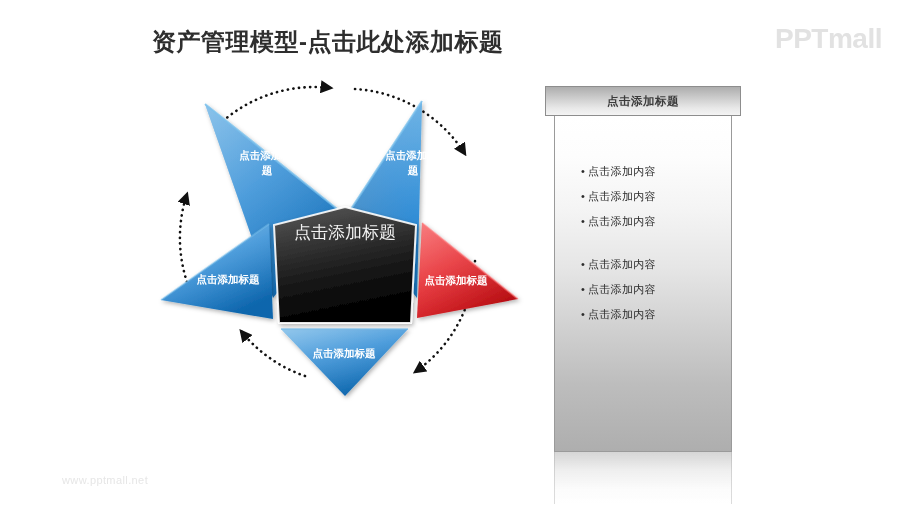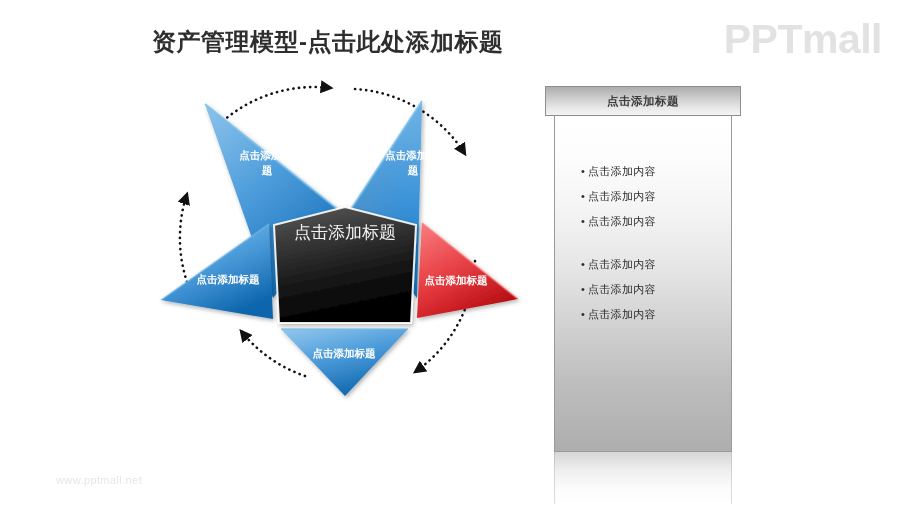--- a/index.html
+++ b/index.html
@@ -35,32 +35,32 @@
     letter-spacing: 0.5px;
     white-space: nowrap;
     line-height: 32px;
   }
 
   
   .brand-logo {
     position: absolute;
     right: 18px;
     top: 22px;
-    font-size: 41px;
+    font-size: 28px;
     font-weight: bold;
     color: #e2e2e2;
     letter-spacing: -0.5px;
     line-height: 34px;
     user-select: none;
   }
 
   
   .footer-url {
     position: absolute;
-    left: 56px;
+    left: 62px;
     bottom: 20px;
     font-size: 11px;
     color: #e6e6e6;
     letter-spacing: 0.4px;
   }
 
   
   #diagram {
     position: absolute;
     left: 145px;

